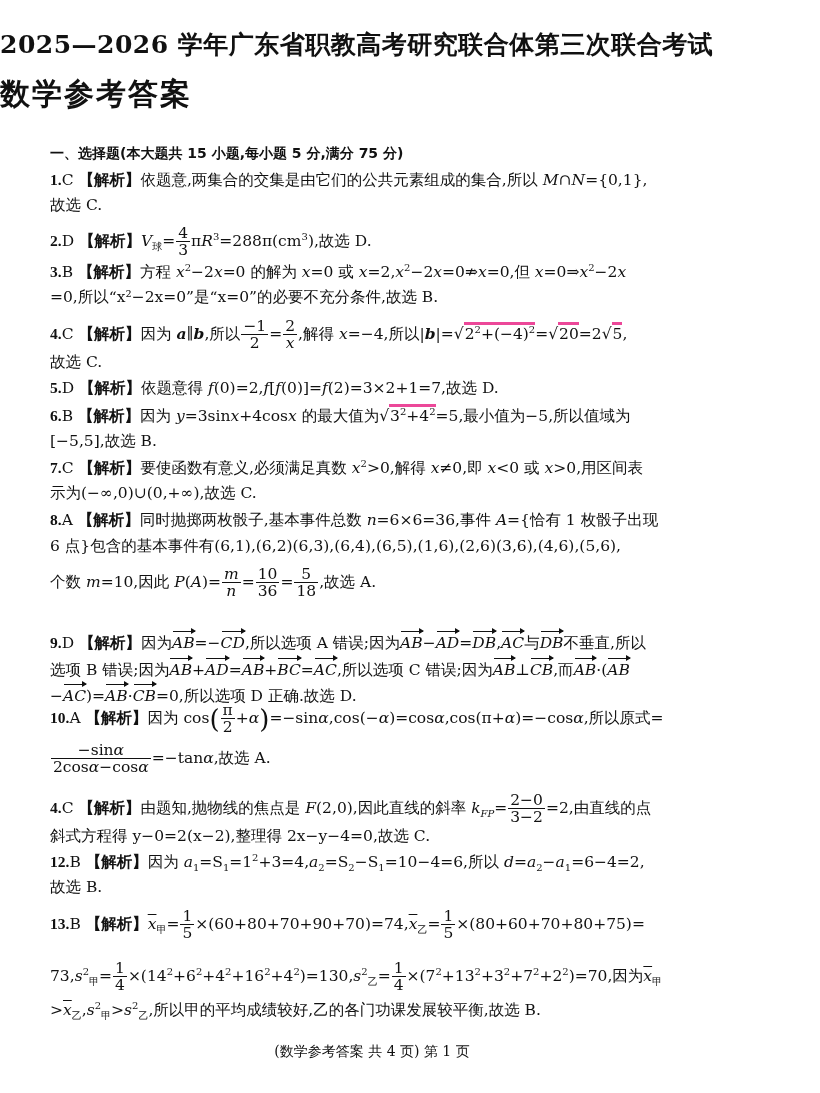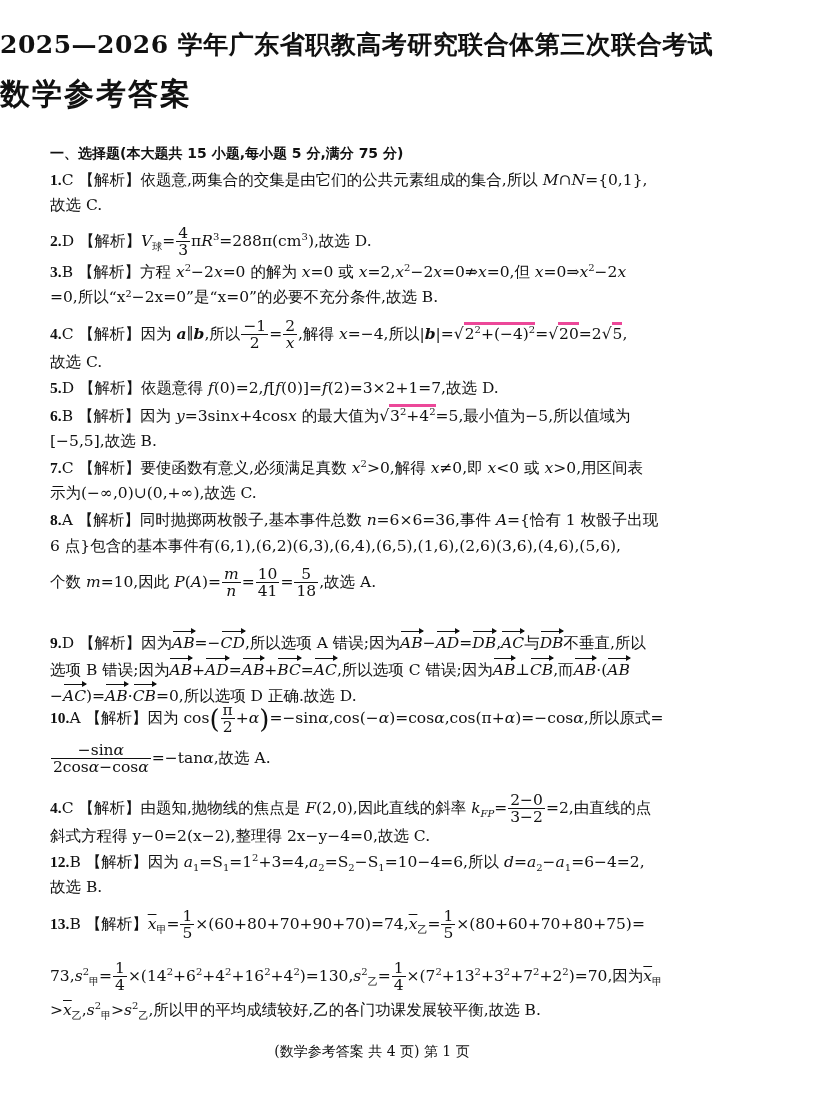--- a/index.html
+++ b/index.html
@@ -6,21 +6,21 @@
   body { width:820px; height:1093px; position:relative; overflow:hidden;
          font-family:"DejaVu Serif","Liberation Serif",serif; color:#111; }
   .title { position:absolute; left:0; width:820px; text-align:left; font-weight:bold; }
   .t1 { top:28px; font-size:25px; letter-spacing:0.5px; }
   .t2 { top:74px; font-size:30px; letter-spacing:2px; }
   .sec { position:absolute; left:50px; top:145px; font-size:14px; font-weight:bold;
          font-family:"DejaVu Sans","Liberation Sans",sans-serif; }
   .line { position:absolute; left:50px; right:40px; font-size:15.5px; white-space:nowrap; }
   .cont { left:50px; }
   .q { font-weight:bold; font-family:"Liberation Serif",serif; }
-  .tag { font-weight:normal; }
+  .tag { font-weight:bold; }
   i { font-style:italic; }
   .frac { display:inline-block; vertical-align:middle; text-align:center; line-height:1.05; margin:0 1px; }
   .frac > span { display:block; padding:0 2px; }
   .frac > span:first-child { border-bottom:1px solid #111; }
   .vec { position:relative; display:inline-block;margin-top:24px; }
   .vec::before { content:""; position:absolute; left:1px; right:0; top:-3px; border-top:1px solid #111; }
   .vec::after { content:""; position:absolute; right:-1px; top:-6px; width:0; height:0;
                 border-left:5px solid #111; border-top:3px solid transparent; border-bottom:3px solid transparent; }
   .bar { text-decoration:overline; }
   sup, sub { font-size:10px; }
@@ -74,21 +74,21 @@
   <span class="tag">【解析】</span>要使函数有意义,必须满足真数 <i>x</i><sup>2</sup>&gt;0,解得 <i>x</i>≠0,即 <i>x</i>&lt;0 或 <i>x</i>&gt;0,用区间表
 </div>
 <div class="line cont" style="top:483px">示为(−∞,0)∪(0,+∞),故选 C.</div>
 
 <div class="line" style="top:510px">
   <span class="q">8.</span><span>A</span>
   <span class="tag">【解析】</span>同时抛掷两枚骰子,基本事件总数 <i>n</i>=6×6=36,事件 <i>A</i>={恰有 1 枚骰子出现
 </div>
 <div class="line cont" style="top:536px">6 点}包含的基本事件有(6,1),(6,2)(6,3),(6,4),(6,5),(1,6),(2,6)(3,6),(4,6),(5,6),</div>
 <div class="line cont" style="top:566px">
-  个数 <i>m</i>=10,因此 <i>P</i>(<i>A</i>)=<span class="frac"><span><i>m</i></span><span><i>n</i></span></span>=<span class="frac"><span>10</span><span>41</span></span>=<span class="frac"><span>5</span><span>18</span></span>,故选 A.
+  个数 <i>m</i>=10,因此 <i>P</i>(<i>A</i>)=<span class="frac"><span><i>m</i></span><span><i>n</i></span></span>=<span class="frac"><span>10</span><span>36</span></span>=<span class="frac"><span>5</span><span>18</span></span>,故选 A.
 </div>
 
 <div class="line" style="top:610px">
   <span class="q">9.</span><span>D</span>
   <span class="tag">【解析】</span>因为<span class="vec"><i>AB</i></span>=−<span class="vec"><i>CD</i></span>,所以选项 A 错误;因为<span class="vec"><i>AB</i></span>−<span class="vec"><i>AD</i></span>=<span class="vec"><i>DB</i></span>,<span class="vec"><i>AC</i></span>与<span class="vec"><i>DB</i></span>不垂直,所以
 </div>
 <div class="line cont" style="top:637px">
   选项 B 错误;因为<span class="vec"><i>AB</i></span>+<span class="vec"><i>AD</i></span>=<span class="vec"><i>AB</i></span>+<span class="vec"><i>BC</i></span>=<span class="vec"><i>AC</i></span>,所以选项 C 错误;因为<span class="vec"><i>AB</i></span>⊥<span class="vec"><i>CB</i></span>,而<span class="vec"><i>AB</i></span>·(<span class="vec"><i>AB</i></span>
 </div>
 <div class="line cont" style="top:663px">

